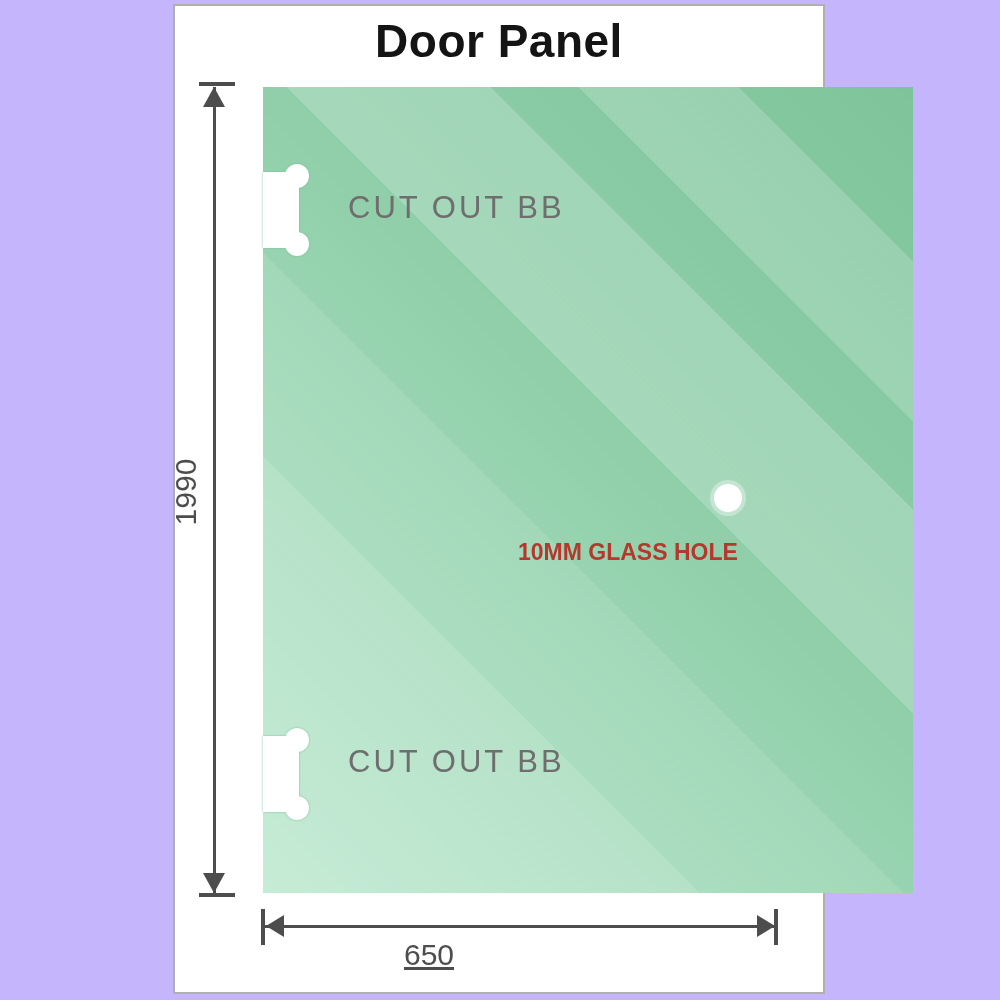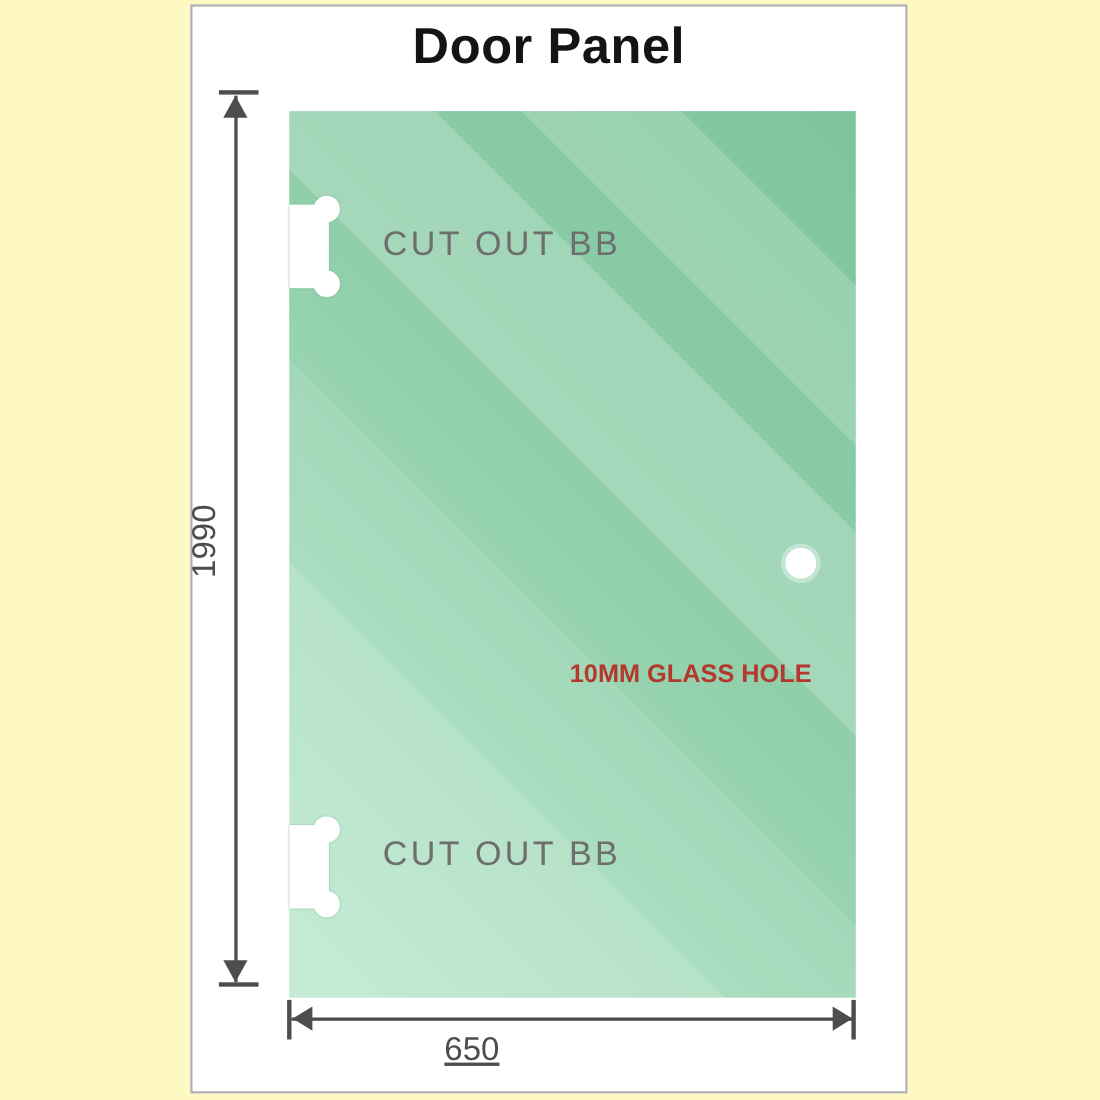--- a/index.html
+++ b/index.html
@@ -1,55 +1,55 @@
 <!DOCTYPE html>
 <html style="--color-title: #141414; --color-frame-border: #b0b0b0; --color-glass-dark: #7ec49b; --color-glass-mid: #90cfaa; --color-glass-light: #b6e6ca; --color-dimension: #4d4d4d; --color-cutout-label: #6e6e6e; --color-hole-label: #b5382e;"><head>
 <meta charset="utf-8">
 <style>
   html,body{margin:0;padding:0;background:#fff;}
-  .page{position:relative;width:1000px;height:1000px;background:#fef9c3;overflow:hidden;
+  .page{position:relative;width:1000px;height:1000px;background:#c4b5fd;overflow:hidden;
         font-family:"Liberation Sans",sans-serif;}
 
   .frame{position:absolute;left:173px;top:4px;width:652px;height:990px;
          border:2px solid var(--color-frame-border,#b0b0b0);box-sizing:border-box;background:#fff;}
 
   .title{position:absolute;left:173px;top:14px;width:652px;text-align:center;
          font-size:46px;font-weight:bold;letter-spacing:0.5px;
          color:var(--color-title,#141414);}
 
   
-  .glass{position:absolute;left:263px;top:101px;width:515px;height:806px;
+  .glass{position:absolute;left:263px;top:87px;width:608px;height:806px;
          background-image:
            linear-gradient(45deg,
              rgba(255,255,255,0.22) 0%,  rgba(255,255,255,0.22) 30%,
              rgba(255,255,255,0.10) 30%, rgba(255,255,255,0.10) 44%,
              rgba(255,255,255,0.00) 44%, rgba(255,255,255,0.00) 57%,
              rgba(255,255,255,0.20) 57%, rgba(255,255,255,0.20) 71%,
              rgba(255,255,255,0.00) 71%, rgba(255,255,255,0.00) 77%,
              rgba(255,255,255,0.18) 77%, rgba(255,255,255,0.18) 88%,
              rgba(255,255,255,0.00) 88%),
            linear-gradient(225deg,
              var(--color-glass-dark,#7ec49b) 0%,
              var(--color-glass-mid,#90cfaa) 45%,
-             var(--color-glass-light,#b6e6ca) 100%);}
+             var(--color-glass-light,#b6e6ca) 100%); padding-left: 42px;}
 
   .cutout{position:absolute;left:0;filter:drop-shadow(0 0 1px rgba(120,190,155,0.9));}
   .cutout-top{top:77px;}
   .cutout-bottom{top:641px;}
 
   .cutout-label{position:absolute;left:85px;font-size:31px;letter-spacing:3px;
                 color:var(--color-cutout-label,#6e6e6e);white-space:nowrap;}
   .cutout-label.top{top:103px;}
   .cutout-label.bottom{top:657px;}
 
   .hole{position:absolute;left:451px;top:397px;width:28px;height:28px;border-radius:50%;
         background:#fff;box-shadow:0 0 0 4px rgba(255,255,255,0.35);}
 
   .hole-label{position:absolute;left:255px;top:452px;font-size:23px;font-weight:bold;
-              color:var(--color-hole-label,#b5382e);white-space:nowrap;margin-top:46px;}
+              color:var(--color-hole-label,#b5382e);white-space:nowrap;}
 
   
   .dim{position:absolute;background:var(--color-dimension,#4d4d4d);}
   .vline{left:213px;top:87px;width:3px;height:806px;}
   .vcap-top{left:199px;top:82px;width:36px;height:4px;}
   .vcap-bottom{left:199px;top:893px;width:36px;height:4px;}
   .hline{left:265px;top:925px;width:511px;height:3px;}
   .hcap-left{left:261px;top:909px;width:4px;height:36px;}
   .hcap-right{left:774px;top:909px;width:4px;height:36px;}
 

